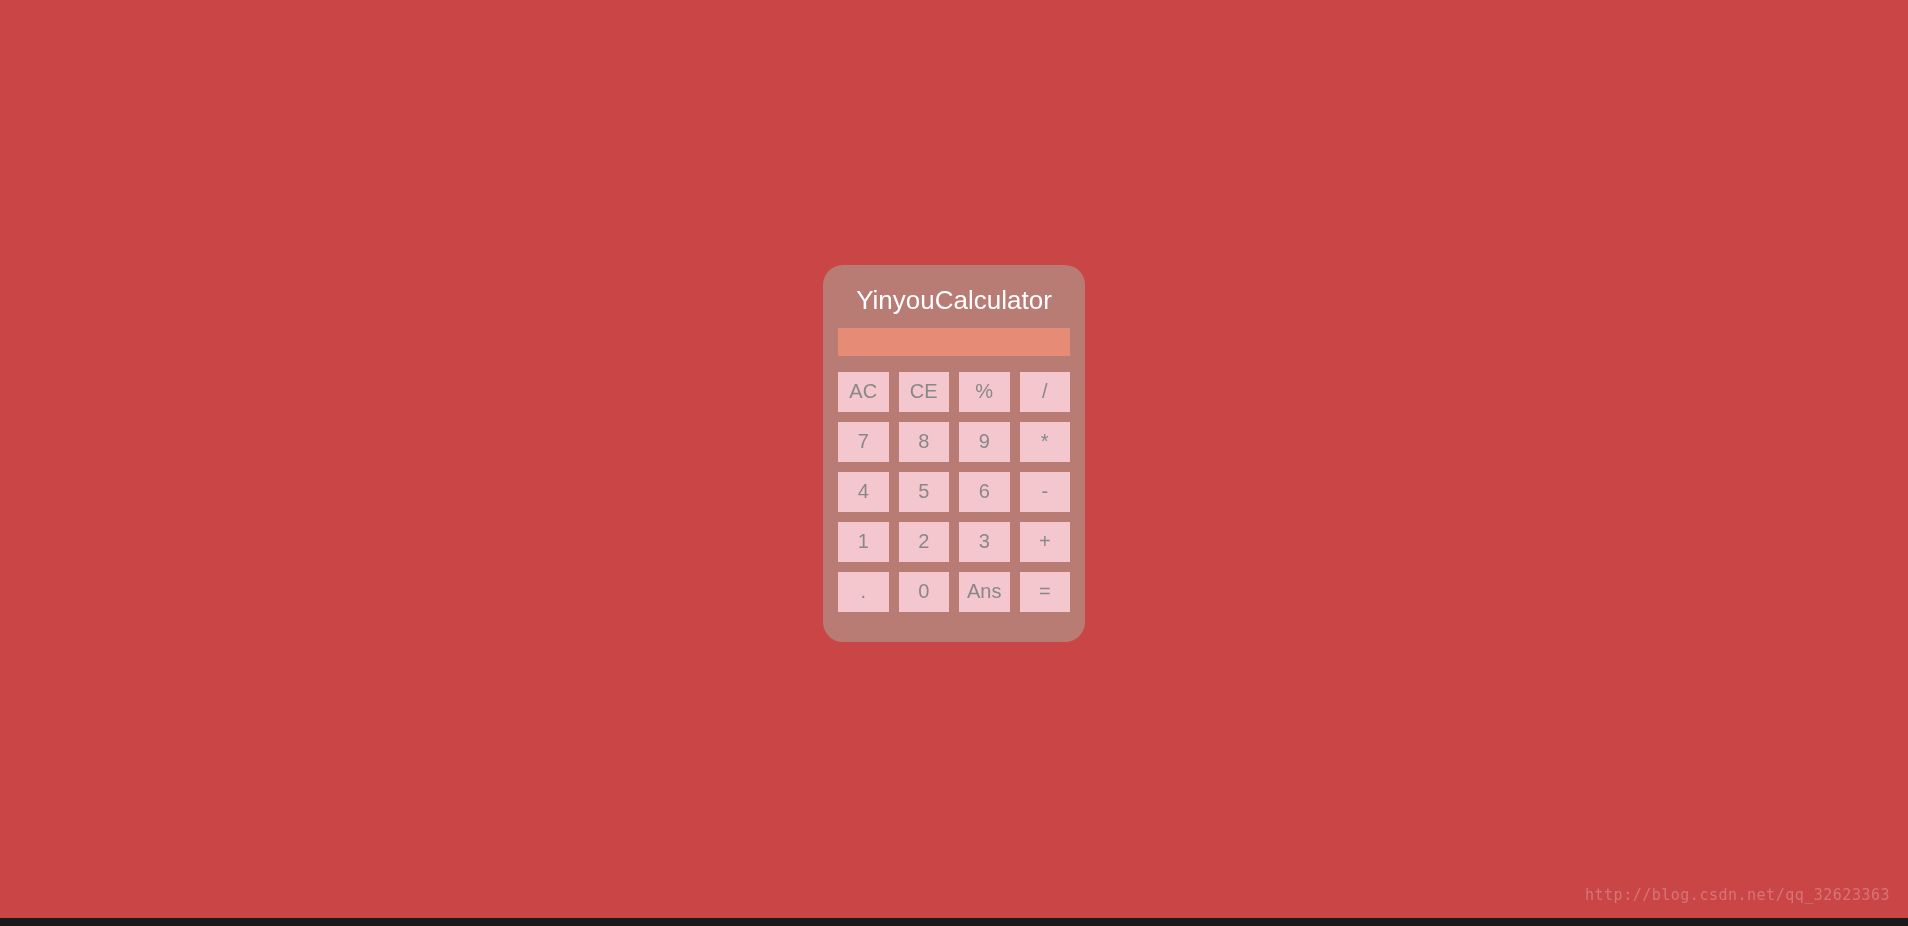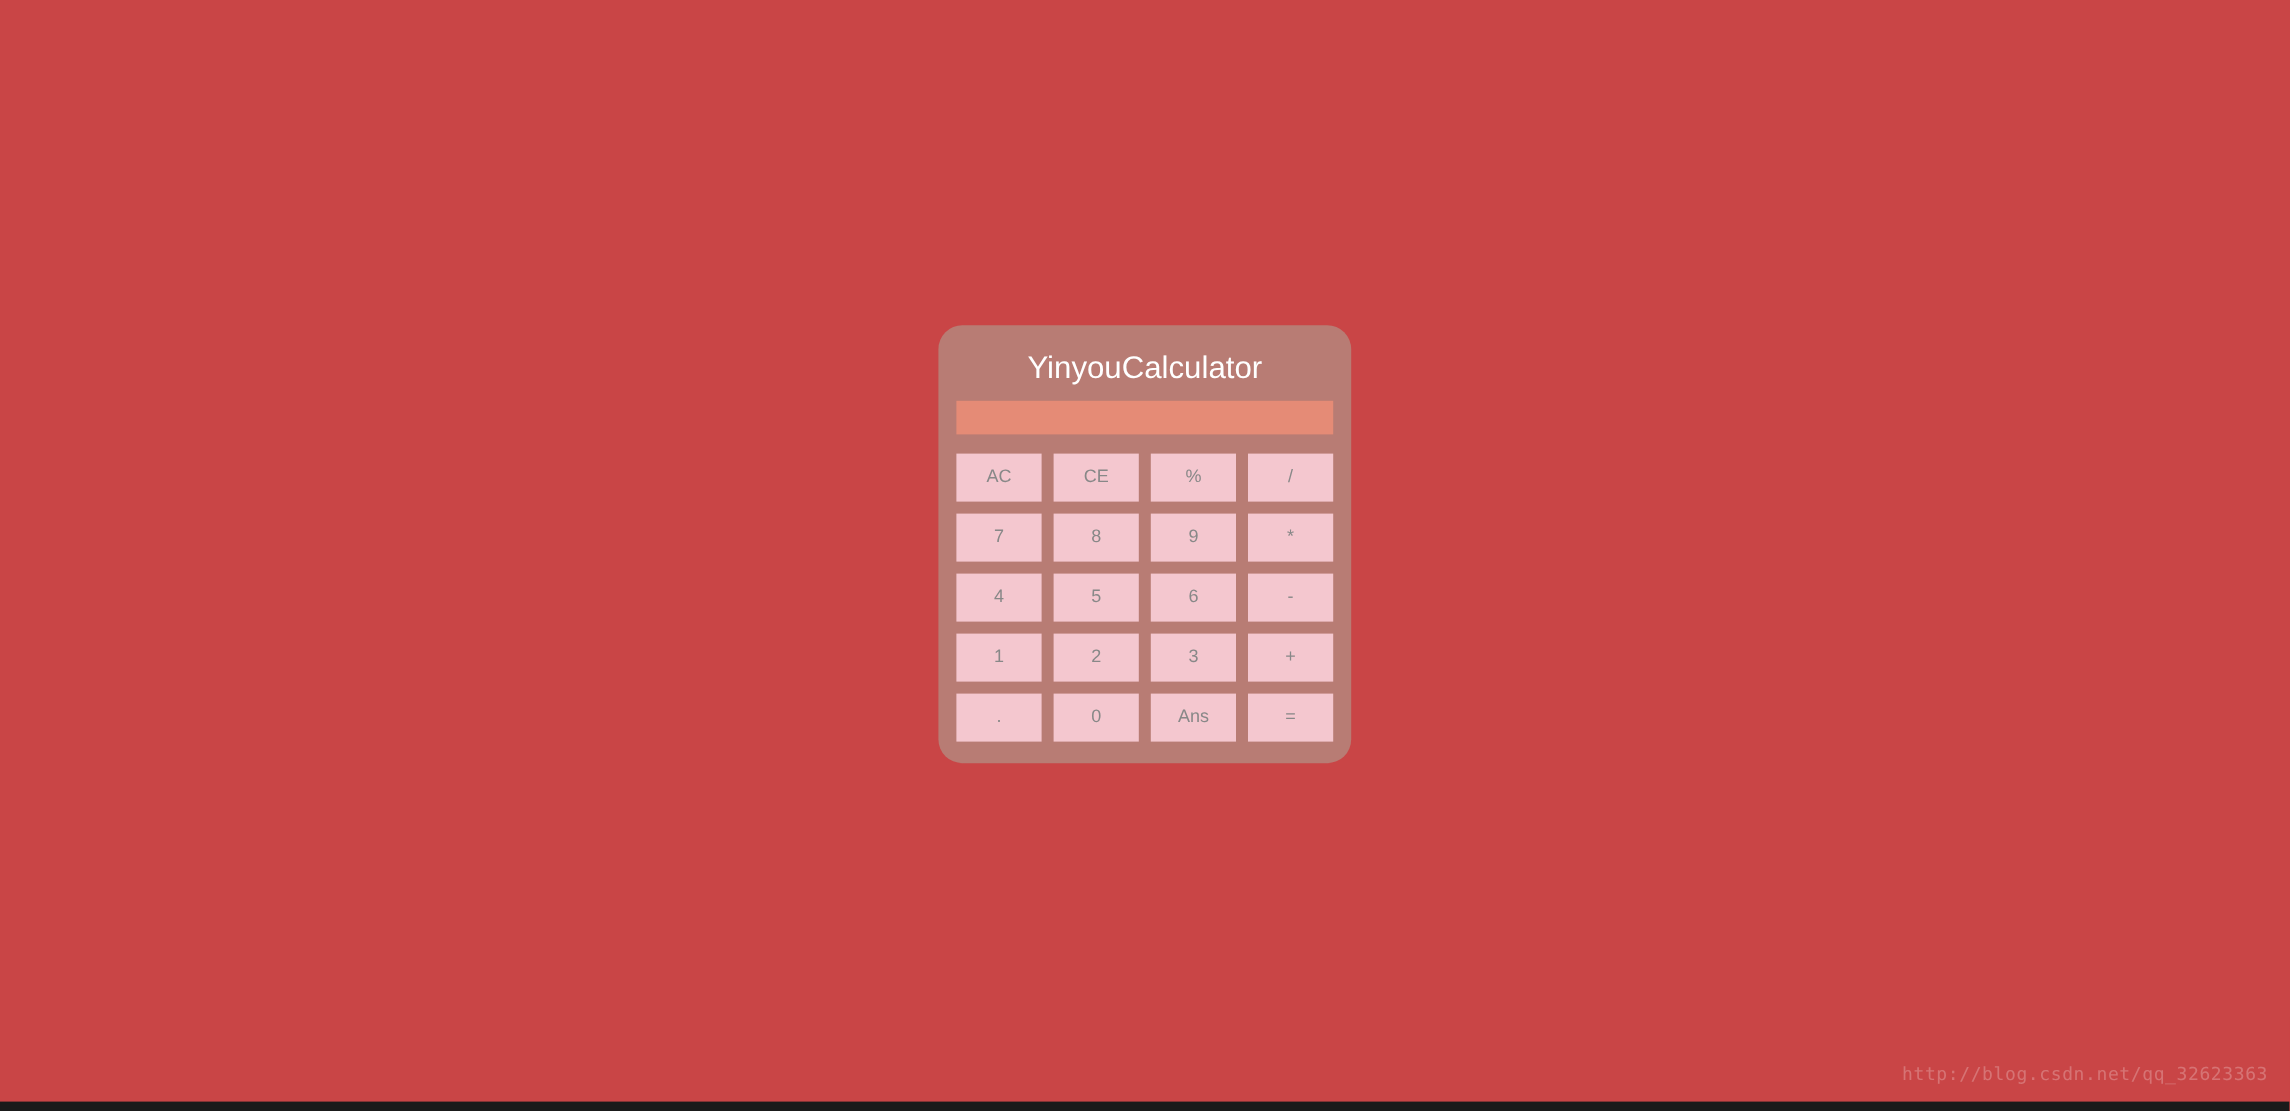--- a/index.html
+++ b/index.html
@@ -14,24 +14,24 @@
       background-color: #c94546;
       font-family: Arial, Helvetica, sans-serif;
       display: flex;
       align-items: center;
       justify-content: center;
       position: relative;
       overflow: hidden;
     }
     
     .calculator {
-      width: 344px;
+      width: 262px;
       background-color: #b87c74;
       border-radius: 20px;
-      padding: 20px 15px 18px 15px;
+      padding: 20px 15px 30px 15px;
       margin-top: -20px;
     }
     
     .title {
       color: #ffffff;
       font-size: 26px;
       font-weight: normal;
       text-align: center;
       margin-bottom: 12px;
     }
@@ -47,21 +47,21 @@
       display: grid;
       grid-template-columns: repeat(4, 1fr);
       gap: 10px;
     }
     
     .btn {
       height: 40px;
       background-color: #f4c7cf;
       border: none;
       color: #888888;
-      font-size: 15px;
+      font-size: 20px;
       cursor: pointer;
       display: flex;
       align-items: center;
       justify-content: center;
       font-family: Arial, Helvetica, sans-serif;
     }
     
     .watermark {
       position: absolute;
       bottom: 22px;

